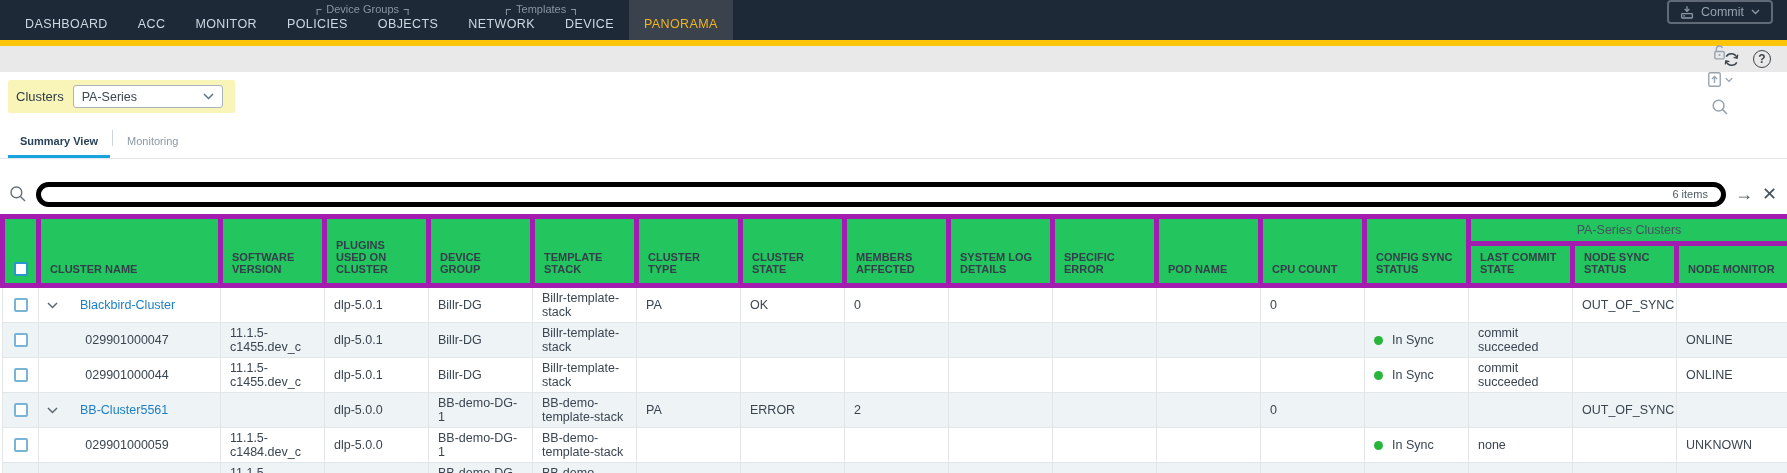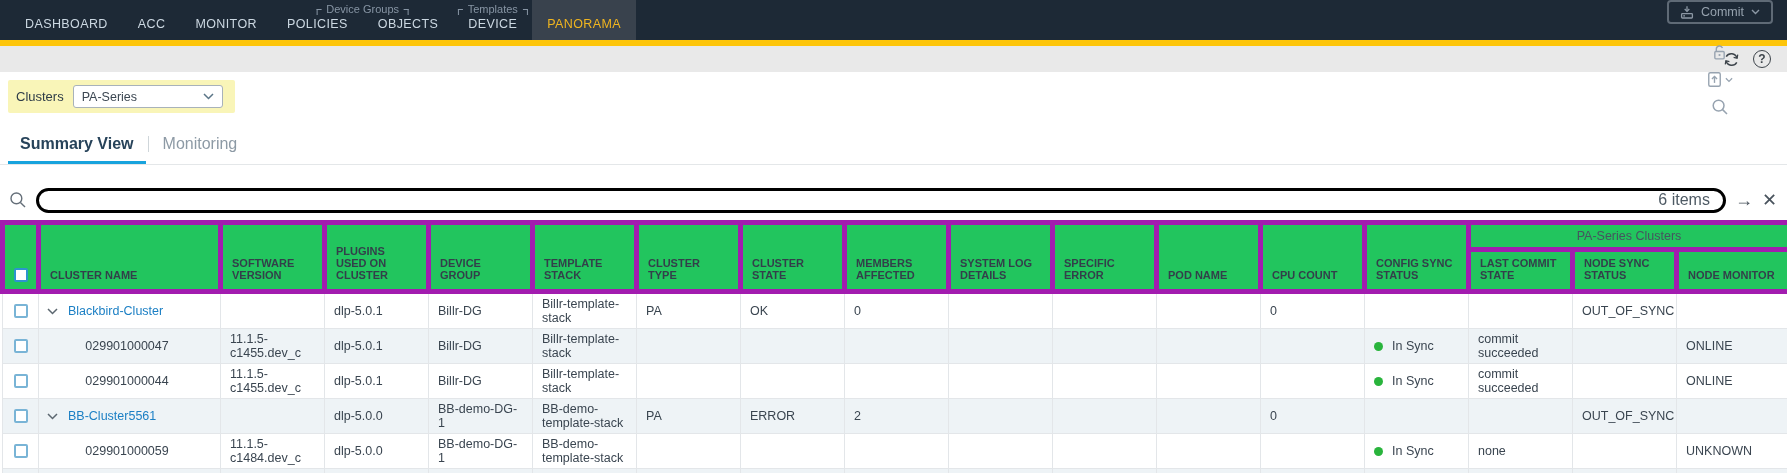--- a/index.html
+++ b/index.html
@@ -36,47 +36,47 @@
   
   .filter-row { padding:8px 0 0 8px; }
   .filter-highlight { display:inline-flex; align-items:center; padding:5px 12px 5px 8px; border-radius:2px; }
   .filter-label { font-size:13px; color:#2e3c48; margin-right:9px; }
   .select { width:150px; height:23px; background:#fff; border:1px solid #a8b2ba; border-radius:3px;
             display:flex; align-items:center; justify-content:space-between; padding:0 8px; cursor:pointer; }
   .select span { font-size:12.5px; color:#3c4752; }
 
   
   .tabs { display:flex; align-items:flex-end; margin-top:16px; border-bottom:1px solid #e4e7e9; padding-left:8px; }
-  .tab { font-size:16px; padding:6px 12px 8px; color:#8d9aa5; cursor:pointer; border-bottom:3px solid transparent; white-space:nowrap; }
+  .tab { font-size:11px; padding:6px 12px 8px; color:#8d9aa5; cursor:pointer; border-bottom:3px solid transparent; white-space:nowrap; }
   .tab.active { color:#27435a; font-weight:bold; border-bottom-color:#18a3dd; }
   .tab-sep { width:1px; height:16px; background:#cfd6da; margin:0 2px 12px; }
 
   
   .search-row { display:flex; align-items:center; gap:9px; padding:0 10px 0 9px; margin-top:21px; height:28px; }
-  .search-pill { flex:1; height:25px; border:3px solid #000000; border-radius:13px; display:flex; align-items:center;
-                 justify-content:flex-end; padding:0 13px; font-size:16px; color:#4e5a64; background:#fff; cursor:text; }
+  .search-pill { flex:1; height:25px; border:5px solid #000000; border-radius:13px; display:flex; align-items:center;
+                 justify-content:flex-end; padding:0 13px; font-size:11px; color:#4e5a64; background:#fff; cursor:text; }
   .glyph-btn { font-size:18px; color:#49535d; cursor:pointer; line-height:1; }
 
   
   .tablewrap { margin-top:6px; }
   table { width:1787px; border-collapse:collapse; table-layout:fixed; }
   col.c-cb { width:36px; } col.c-name { width:182px; } col.c-std { width:104px; } col.c-last { width:113px; }
   th { background:#22c55e; border:5px solid #a21caf; font-size:11px; font-weight:bold; color:#333f4a;
        text-align:left; vertical-align:bottom; padding:5px 9px 8px; }
   th.group-th { text-align:center; vertical-align:middle; font-weight:normal; font-size:12.5px; color:#46545f; height:27px; padding:4px; }
   tr.sub-row th { height:36px; }
   th.cb-col { text-align:center; padding:5px 0 7px; }
   td { border:1px solid #e3e6e9; padding:3px 9px; font-size:12.5px; color:#3a4550; vertical-align:middle;
        height:34px; background:#fff; overflow:hidden; }
   tr.alt td { background:#eef3f6; }
   td.cb-cell { text-align:center; padding:3px 0; }
   .cb { display:inline-block; width:14px; height:14px; border:2px solid #79b4d6; border-radius:2px; background:#fff; cursor:pointer; vertical-align:middle; }
   .cb.header-cb { border-color:#2c94cf; }
   td.name-cell { padding-left:4px; }
-  .name-inner { display:flex; align-items:center; gap:10px; }
+  .name-inner { display:flex; align-items:center; gap:22px; }
   .chev { display:flex; cursor:pointer; padding-left:4px; }
   .cluster-link { color:#1b7fc4; text-decoration:none; cursor:pointer; }
   .serial { display:block; text-align:center; }
   .dot { display:inline-block; width:9px; height:9px; border-radius:50%; margin-right:9px; vertical-align:middle; }
 </style>
 </head>
 <body>
 
 <div class="page">
 
@@ -93,20 +93,21 @@
         </div>
         <a class="nav-item">POLICIES</a>
         <a class="nav-item">OBJECTS</a>
       </div>
       <div class="nav-group">
         <div class="bracket-label">
           <span class="corner cl"></span>
           <span>Templates</span>
           <span class="corner cr"></span>
         </div>
+        <a class="nav-item">NETWORK</a>
         <a class="nav-item">DEVICE</a>
       </div>
       <a class="nav-item active">PANORAMA</a>
     </div>
     <div class="nav-right">
       <button class="commit-btn">
         <span style="display:flex">
           <svg width="14" height="14" viewBox="0 0 14 14" fill="none" stroke="#8c98a5" stroke-width="1.3">
             <path d="M7 1.2v5"></path>
               <path d="M4.7 4 7 6.4 9.3 4"></path>

